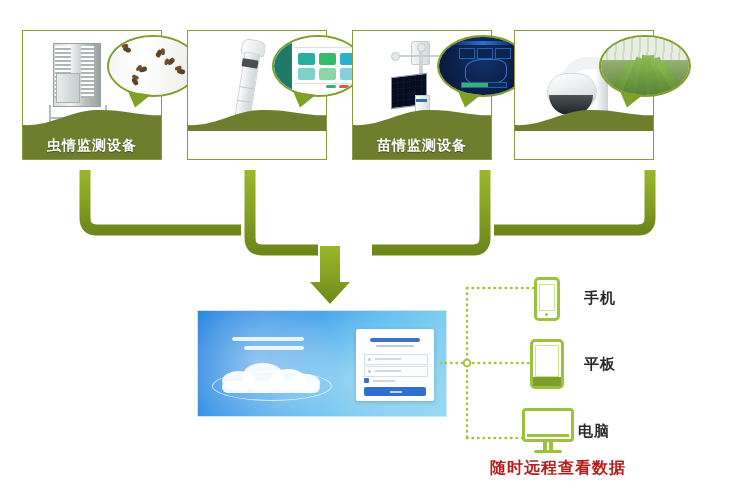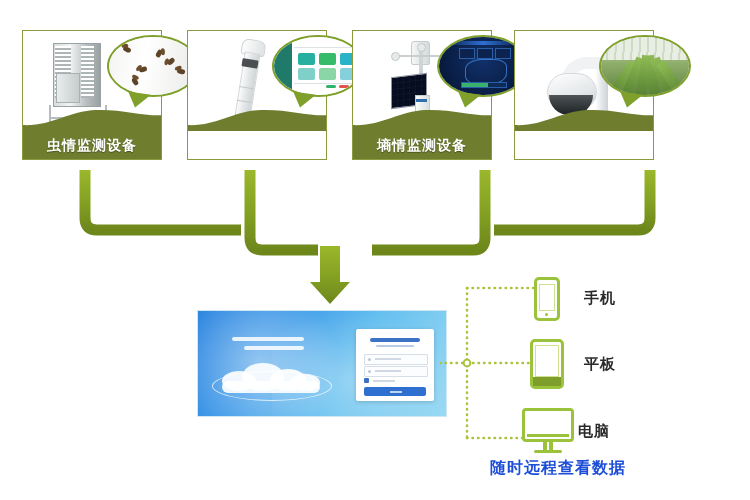--- a/index.html
+++ b/index.html
@@ -194,21 +194,21 @@
   .monitor-ic{position:absolute;width:52px;height:46px;}
   .monitor-ic .scr{position:absolute;left:0;top:0;width:52px;height:34px;
     border:3px solid #9ac23a;border-radius:4px;box-sizing:border-box;background:#fff;}
   .monitor-ic .scr:after{content:"";position:absolute;left:2px;right:2px;bottom:2px;height:3px;background:#9ac23a;}
   .monitor-ic .neck{position:absolute;left:21px;top:34px;width:4px;height:8px;background:#9ac23a;}
   .monitor-ic .neck2{position:absolute;left:27px;top:34px;width:4px;height:8px;background:#9ac23a;}
   .monitor-ic .base{position:absolute;left:12px;top:42px;width:28px;height:3px;background:#9ac23a;border-radius:2px;}
 
   .caption{
     position:absolute;left:490px;top:458px;font-size:16px;font-weight:bold;
-    color:#1d4ed8;letter-spacing:1px;white-space:nowrap;
+    color:#b91c1c;letter-spacing:1px;white-space:nowrap;
   }
 </style>
 </head>
 <body>
 
 <div class="stage">
 
   <div class="card" style="left:22px;">
     <div class="card-inner">
       <div class="card-photo">
@@ -301,21 +301,21 @@
             <i style="left:23px;"></i>
             <i style="left:46px;transform:rotate(-14deg);"></i>
           </div>
         </div>
       </div>
       <div class="wave">
         <svg viewBox="0 0 140 26" preserveAspectRatio="none">
           <path d="M0,20 C30,22 46,6 74,5 C102,4 120,12 144,10 L144,26 L0,26 Z" fill="#6e7d2e"></path>
         </svg>
       </div>
-      <div class="card-label">墒情监测设备</div>
+      <div class="card-label">苗情监测设备</div>
     </div>
     <div class="callout">
       <div class="oval">
         <div class="dash-blue">
           <div class="hdr"></div>
           <div class="kpi" style="left:20px;"></div>
           <div class="kpi" style="left:38px;"></div>
           <div class="kpi" style="left:56px;"></div>
           <div class="map"></div>
           <div class="bar">

